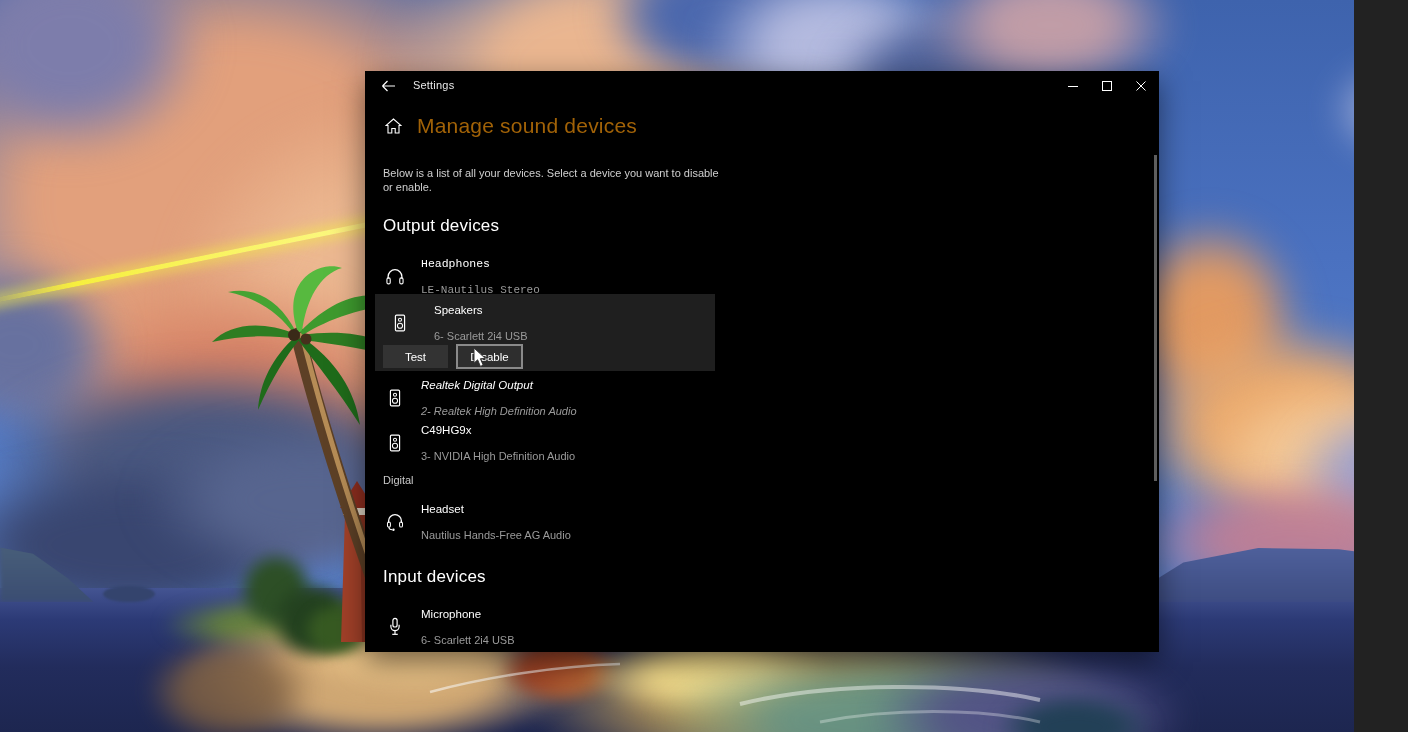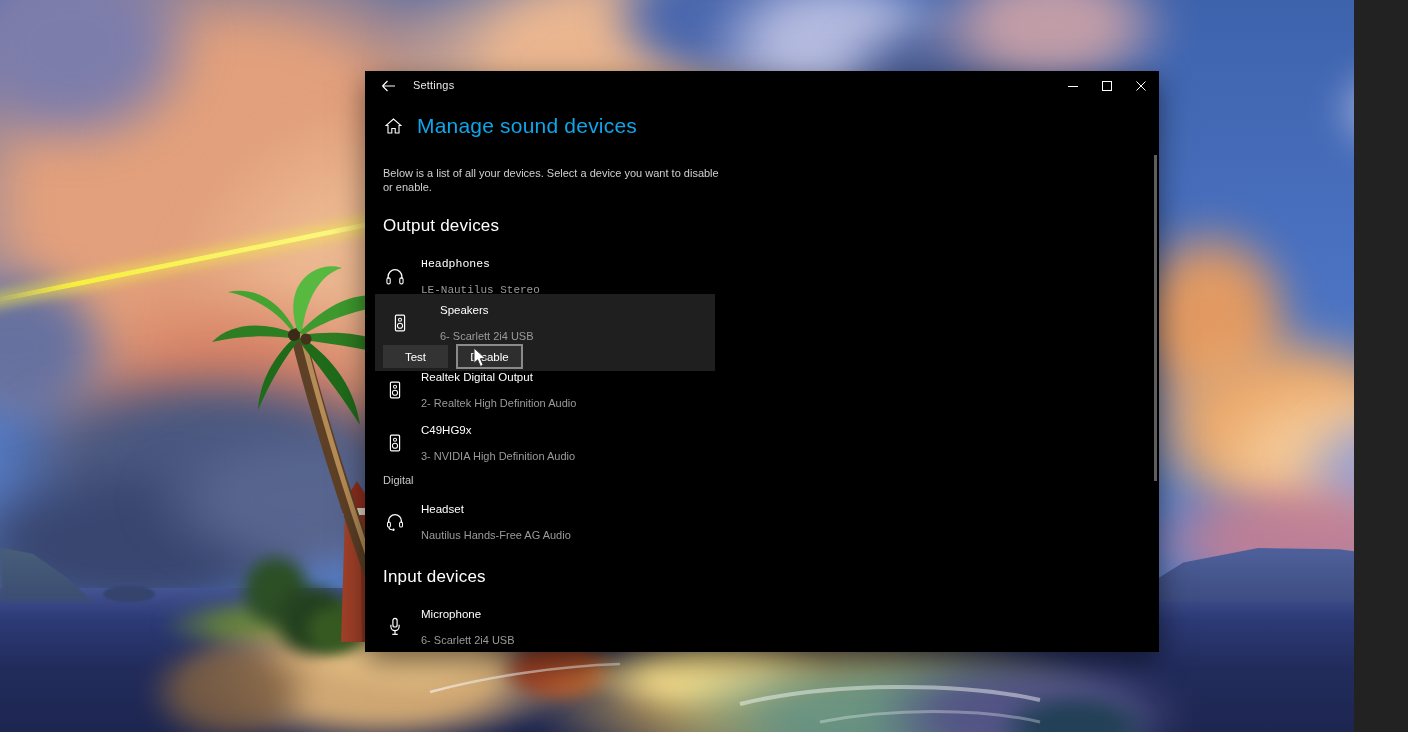--- a/index.html
+++ b/index.html
@@ -68,34 +68,34 @@
   
   .window { position:absolute; left:365px; top:71px; width:794px; height:581px;
     background:var(--window-bg,#000); box-shadow:0 10px 28px rgba(0,0,0,.5); color:var(--text-primary,#fff); }
   .titlebar { position:absolute; left:0; top:0; width:100%; height:29px; display:flex; align-items:center; }
   .back-btn { position:absolute; left:8px; top:2px; width:30px; height:25px; background:none; border:none; color:#fff; cursor:pointer; display:flex; align-items:center; justify-content:center; }
   .app-title { position:absolute; left:48px; top:8px; font-size:11px; color:#e8e8e8; letter-spacing:.2px; }
   .caption-btn { position:absolute; top:0; width:34px; height:29px; background:none; border:none; color:#fff; display:flex; align-items:center; justify-content:center; cursor:pointer; }
   .min-btn { left:691px; } .max-btn { left:725px; } .close-btn { left:759px; }
 
   .page-header { position:absolute; left:20px; top:43px; display:flex; align-items:center; gap:15px; }
-  .page-title { font-size:21px; font-weight:400; color:#0ea5e9; letter-spacing:.2px; }
+  .page-title { font-size:21px; font-weight:400; color:#a16207; letter-spacing:.2px; }
   .desc { position:absolute; left:18px; top:95px; width:340px; font-size:11px; line-height:14px; color:#cfcfcf; }
   .section-h { position:absolute; left:18px; font-size:17px; font-weight:400; color:#fff; letter-spacing:.2px; }
   .h-output { top:145px; } .h-input { top:496px; }
 
   .device-row { position:absolute; left:18px; display:flex; align-items:center; gap:14px; width:320px; cursor:pointer; }
   .device-icon { width:24px; height:24px; flex:0 0 24px; display:flex; align-items:center; justify-content:center; color:#fff; }
   .d-title { font-size:11.5px; color:#fff; }
   .d-sub { font-size:11px; color:var(--text-secondary,#9a9a9a); margin-top:14px; }
-  .row-headphones { top:186px;font-family:Liberation Mono, monospace; } .row-realtek { top:300px; } .row-c49 { top:353px; }
+  .row-headphones { top:186px;font-family:Liberation Mono, monospace; } .row-realtek { top:308px;font-style:italic; } .row-c49 { top:353px; }
   .row-headset { top:432px; } .row-mic { top:537px; }
 
   .selected-card { position:absolute; left:10px; top:223px; width:340px; height:77px; background:var(--selection-bg,#1f1f1f); }
-  .row-speakers { top:10px; left:13px; position:absolute; display:flex; align-items:center; gap:28px; cursor:pointer; }
+  .row-speakers { top:10px; left:13px; position:absolute; display:flex; align-items:center; gap:22px; cursor:pointer; }
   .btn { position:absolute; font-size:11.5px; color:#fff; cursor:pointer; display:flex; align-items:center; justify-content:center; font-family:"Liberation Sans",sans-serif;text-align:right; }
   .btn-test { left:8px; top:51px; width:65px; height:23px; background:var(--button-bg,#333); border:2px solid transparent; }
   .btn-disable { left:81px; top:50px; width:67px; height:25px; background:#2e2e2e; border:2px solid var(--button-focus-border,#8a8a8a); }
 
   .disabled-label { position:absolute; left:18px; top:403px; font-size:11px; color:#c9c9c9; }
 
   .scroll-thumb { position:absolute; left:789px; top:84px; width:3px; height:326px; background:var(--scrollbar-thumb,#5e5e5e); cursor:pointer; }
 
   .cursor { position:absolute; left:473px; top:347px; z-index:50; }
 </style>

